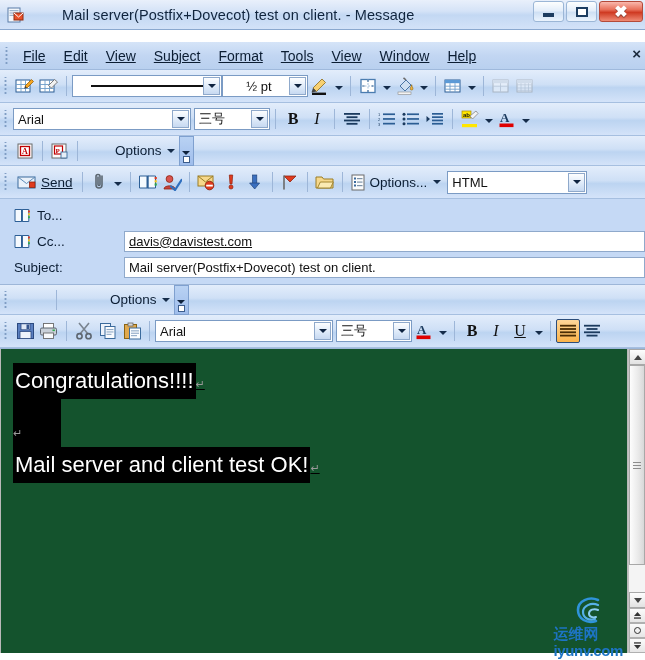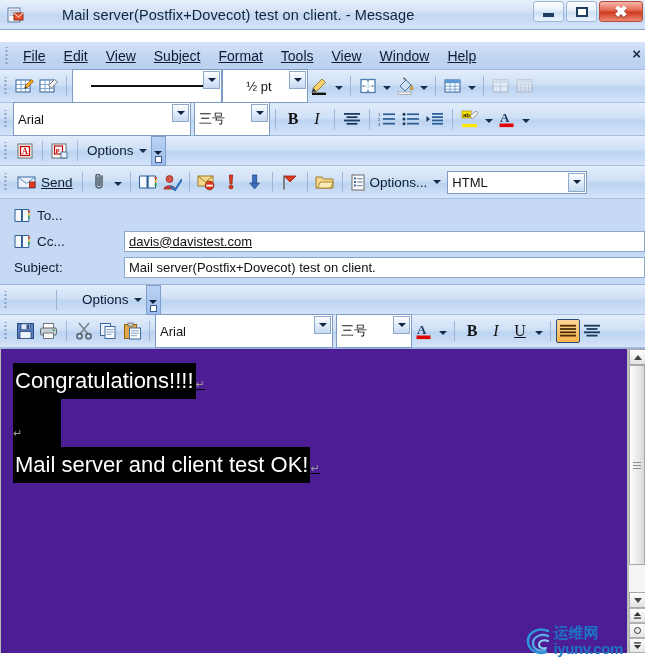--- a/index.html
+++ b/index.html
@@ -119,38 +119,38 @@
   .arrow-btn {
     width: 13px; height:22px;
     display:flex; align-items:flex-end; justify-content:center;
     flex:0 0 auto;
   }
   .caret {
     width:0;height:0;border-left:4px solid transparent;border-right:4px solid transparent;
     border-top:4px solid #152c4a; margin-bottom:7px;
   }
   .combo {
-    height: 34px;
+    height: 22px;
     background: #ffffff;
     border: 1px solid #7b9bc4;
     display:flex; align-items:center;
     font-size: 13px; color:#111;
     padding-left: 4px;
     position: relative;
     flex: 0 0 auto;
   }
   .combo .cbtn {
     position:absolute; right:1px; top:1px;
     width:17px; height:18px;
     background: linear-gradient(to bottom,#fdfeff,#dbe8f8 60%,#c7d9f1);
     border:1px solid #8fa9cb;
     display:flex;align-items:center;justify-content:center;
   }
   .combo .cbtn .caret { margin-bottom:0; border-top-color:#0e2340; }
-  .lbl { font-size:13.5px; color:#0b1d33; white-space:nowrap; }
+  .lbl { font-size:13.5px; color:#0b1d33; white-space:nowrap;margin-left:28px; }
 
   
   .tb-overflow {
     width: 15px; height: 30px;
     background: linear-gradient(to bottom,#b9d2f3,#9fbdec);
     border:1px solid #7fa0cf;
     display:flex; flex-direction:column; align-items:center; justify-content:flex-end;
     flex:0 0 auto;
     padding-bottom:2px;
   }
@@ -198,21 +198,21 @@
   .editor-wrap {
     position:relative;
     height: 305px;
     background: #ffffff;
     border-top: 1px solid #9db6d8;
     display:flex;
   }
   .editor {
     flex:1 1 auto;
     position:relative;
-    background:#4c1d95;
+    background:#14532d;
     border-left:1px solid #b9b9b9;
     border-right:1px solid #b9b9b9;
     overflow:hidden;
     text-decoration:underline;
   }
   .para { padding-left: 12px; position:relative; }
   .hl {
     background:#000000; color:#ffffff;
     display:inline-block;
     font-size: 22px;
@@ -257,21 +257,21 @@
     border:1px solid #b0b0b0;
     display:flex;align-items:center;justify-content:center;
     font-size:9px; color:#333; line-height:1;
     flex:0 0 auto;
   }
   .sb-circle { width:7px;height:7px;border:1px solid #333;border-radius:50%; }
 
   
   .watermark {
     position:absolute; right: 22px; bottom: 2px;
-    display:flex; align-items:center; pointer-events:none;
+    display:flex; align-items:center; pointer-events:none;flex-direction:column;
   }
   .wm-swirl { width:34px; height:34px; flex:0 0 auto; }
   .wm-text { display:flex; flex-direction:column; line-height:1.02; margin-left:-2px;}
   .wm-cn { font-size:15px; color:#1d74c4; font-weight:bold; font-family:"DejaVu Sans", sans-serif; }
   .wm-en { font-size:15px; color:#1d74c4; font-weight:bold; letter-spacing:-0.4px;}
 </style>
 </head>
 <body>
 
 <div id="app">

